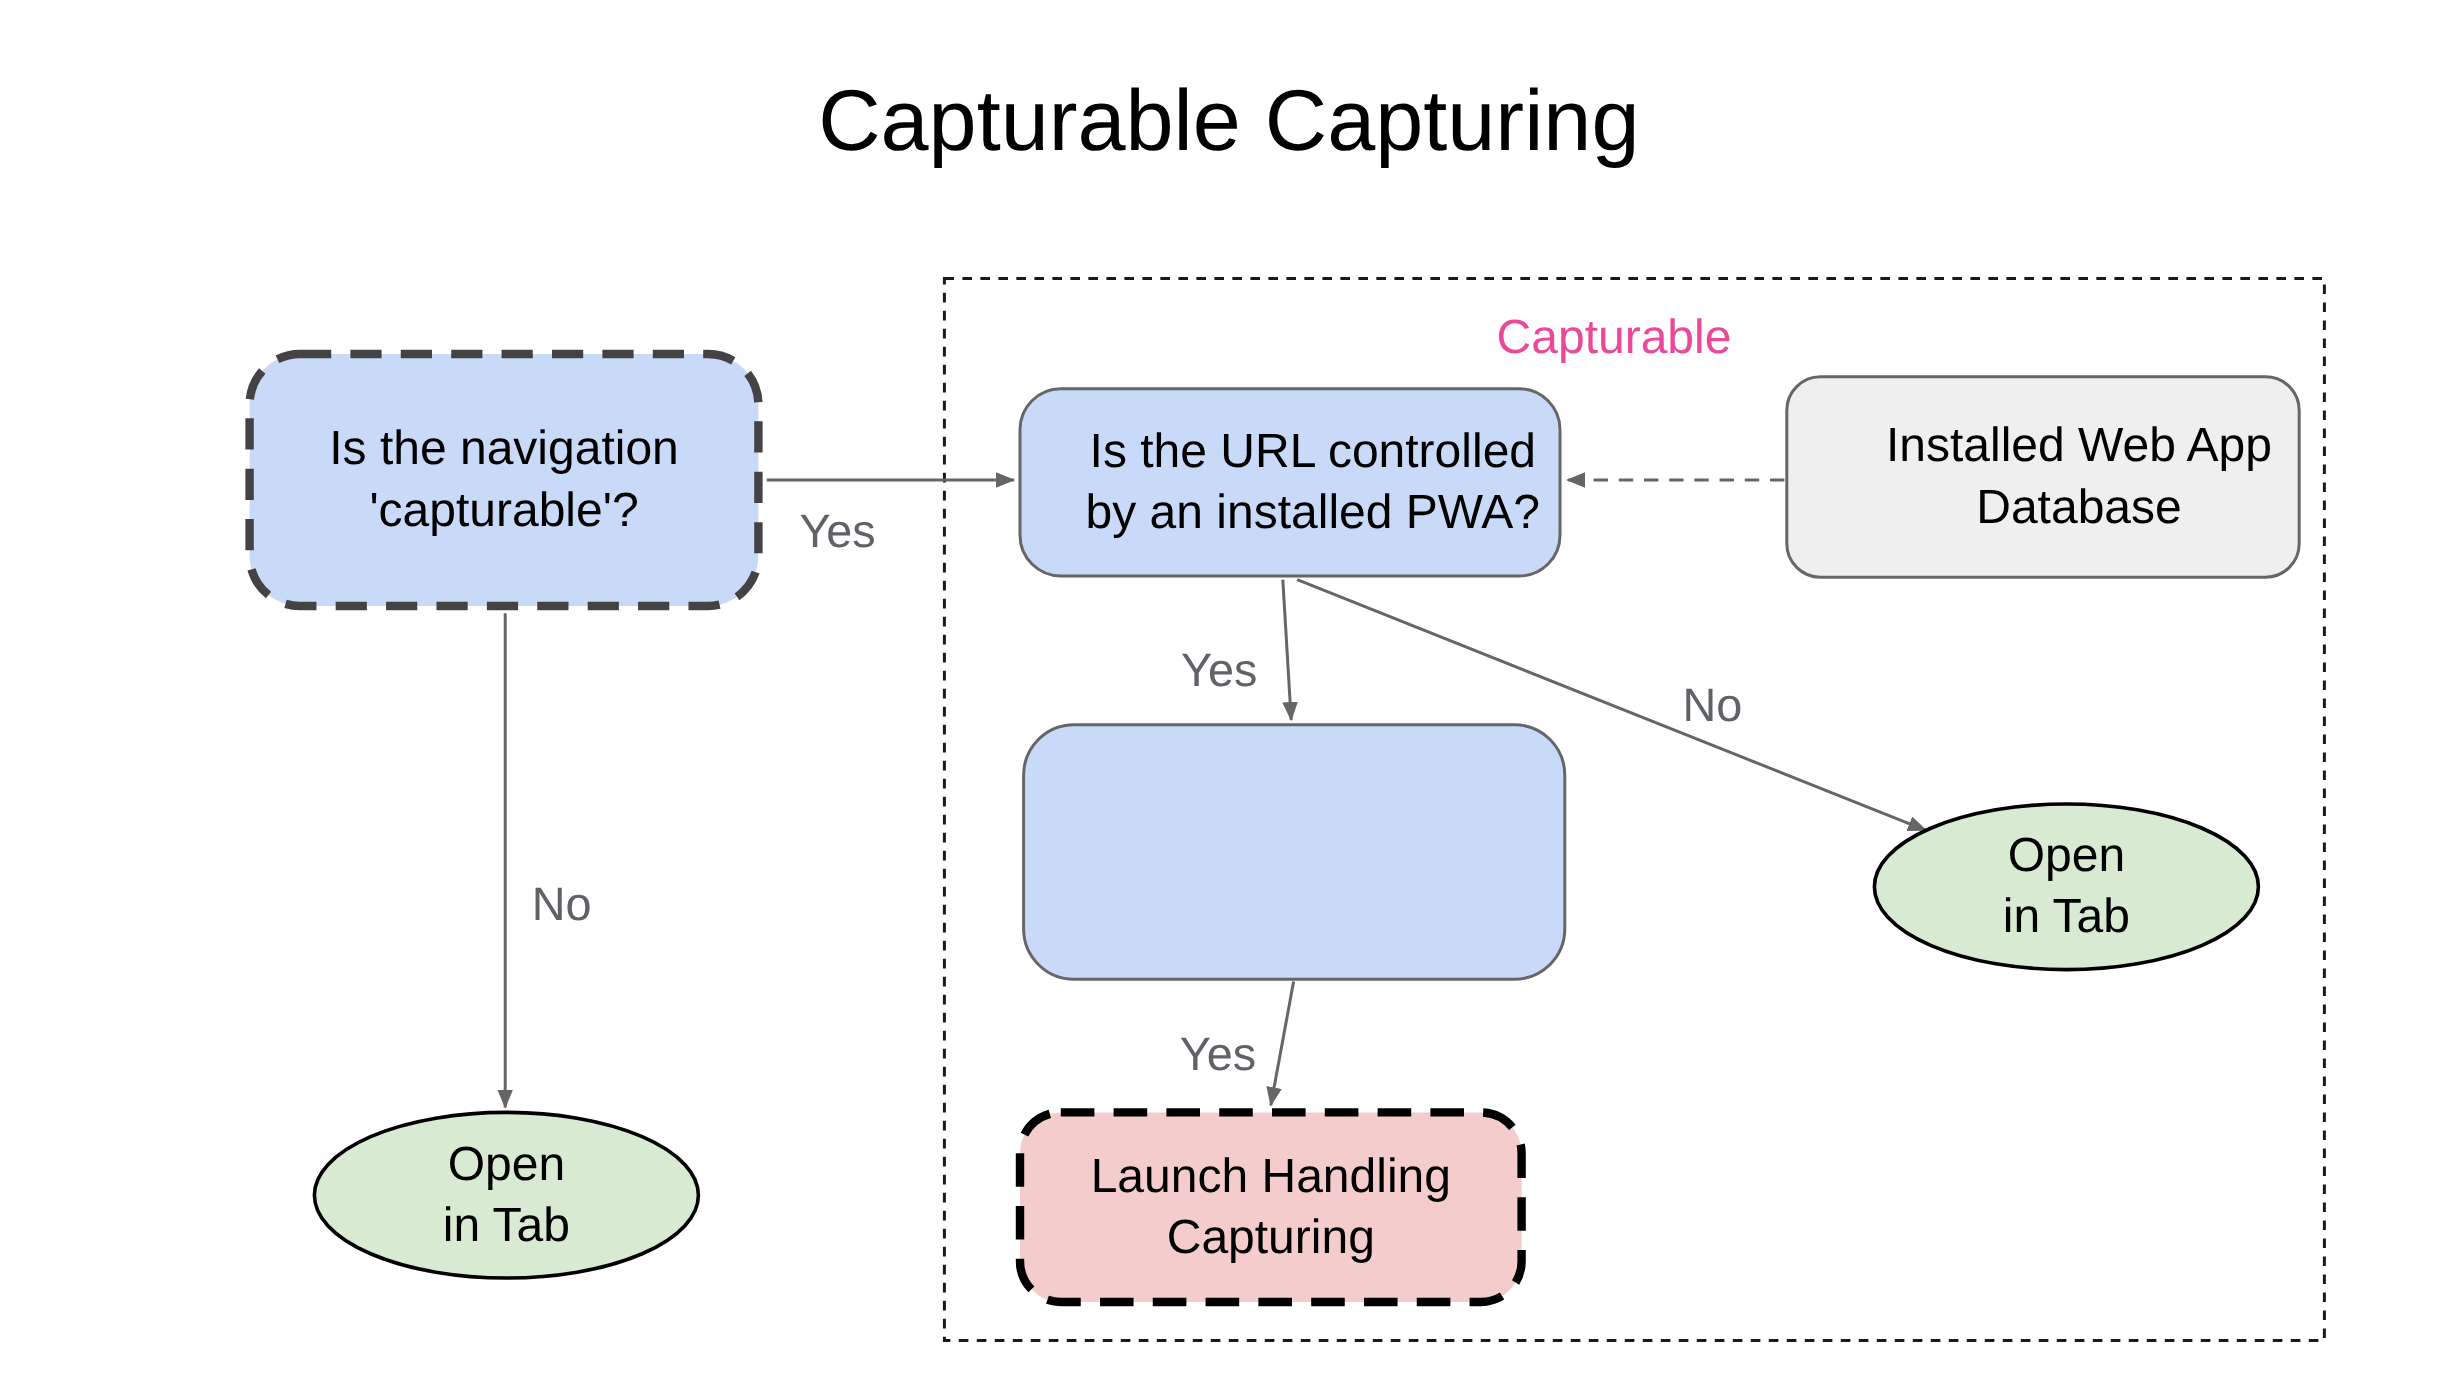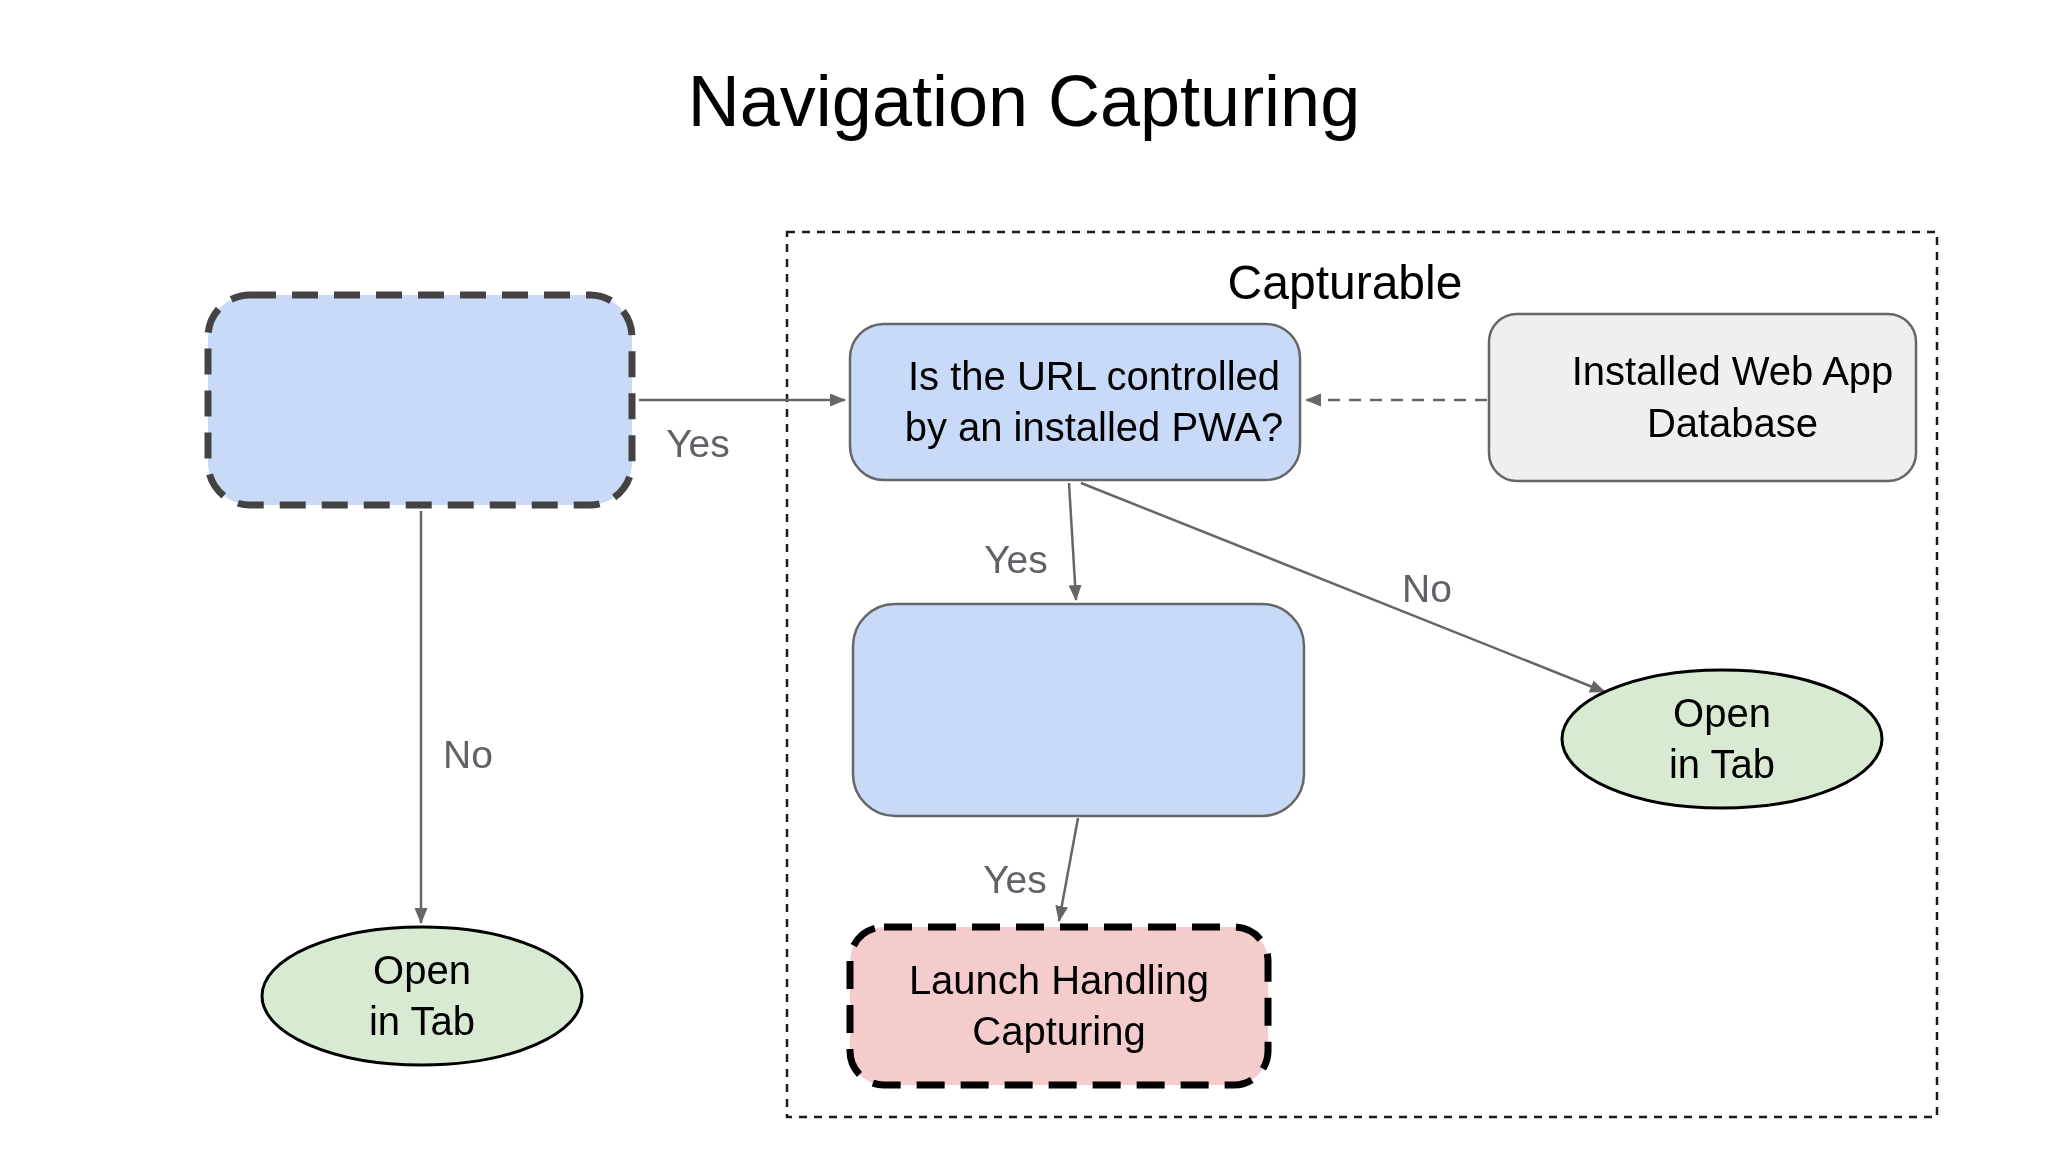--- a/index.html
+++ b/index.html
@@ -44,31 +44,31 @@
   .edge-label {
     position: absolute;
     transform: translate(-50%, -50%);
     font-size: 39px;
     color: #5f6368;
     white-space: nowrap;
   }
   .group-label {
     position: absolute;
     transform: translate(-50%, -50%);
-    font-size: 48px;
-    color: #000000;
+    font-size: 40px;
+    color: #ec4899;
     white-space: nowrap;
   }
 </style>
 </head>
 <body>
 
 <div class="canvas">
 
-  <h1 class="diagram-title">Navigation Capturing</h1>
+  <h1 class="diagram-title">Capturable Capturing</h1>
 
   <svg class="layer" viewBox="0 0 2048 1152" xmlns="http://www.w3.org/2000/svg">
     <defs>
       <marker id="arrowhead" markerUnits="userSpaceOnUse" markerWidth="18" markerHeight="14" refX="15" refY="6.5" orient="auto">
         <path d="M0,0 L16,6.5 L0,13 Z" fill="#666666"></path>
       </marker>
     </defs>
 
     <rect x="787" y="232" width="1150" height="885" fill="none" stroke="#1a1a1a" stroke-width="2.5" stroke-dasharray="8 7"></rect>
 
@@ -83,20 +83,22 @@
     <rect x="850" y="324" width="450" height="156" rx="34" fill="#c9daf8" stroke="#666666" stroke-width="2.5"></rect>
     <rect x="1489" y="314" width="427" height="167" rx="28" fill="#efefef" stroke="#666666" stroke-width="2.5"></rect>
     <rect x="853" y="604" width="451" height="212" rx="42" fill="#c9daf8" stroke="#666666" stroke-width="2.5"></rect>
     <rect x="850" y="927" width="418" height="158" rx="34" fill="#f4cccc" stroke="#000000" stroke-width="7" stroke-dasharray="28 16"></rect>
     <ellipse cx="422" cy="996" rx="160" ry="69" fill="#d9ead3" stroke="#000000" stroke-width="3"></ellipse>
     <ellipse cx="1722" cy="739" rx="160" ry="69" fill="#d9ead3" stroke="#000000" stroke-width="3"></ellipse>
   </svg>
 
   <span class="group-label" style="left:1345px; top:282px;">Capturable</span>
 
+  <div class="node-label" style="left:208px; top:295px; width:424px; height:210px;">Is the navigation
+'capturable'?</div>
   <div class="node-label" style="left:850px; top:324px; width:488px; height:156px;">Is the URL controlled
 by an installed PWA?</div>
   <div class="node-label" style="left:1489px; top:314px; width:487px; height:167px;border-radius:32px;">Installed Web App
 Database</div>
   <div class="node-label" style="left:850px; top:927px; width:418px; height:158px;">Launch Handling
 Capturing</div>
   <div class="node-label" style="left:262px; top:927px; width:320px; height:138px;">Open
 in Tab</div>
   <div class="node-label" style="left:1562px; top:670px; width:320px; height:138px;">Open
 in Tab</div>

